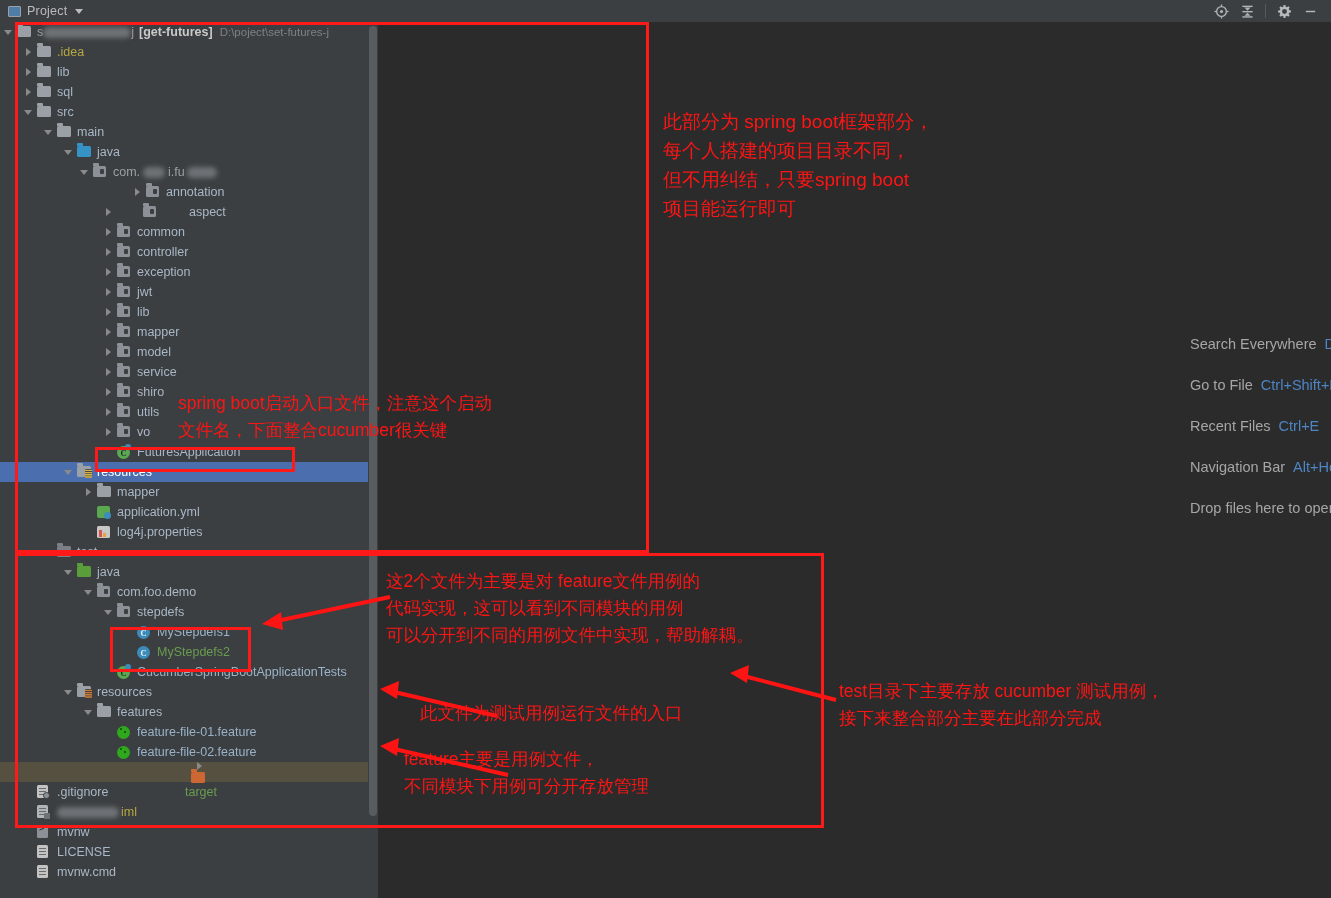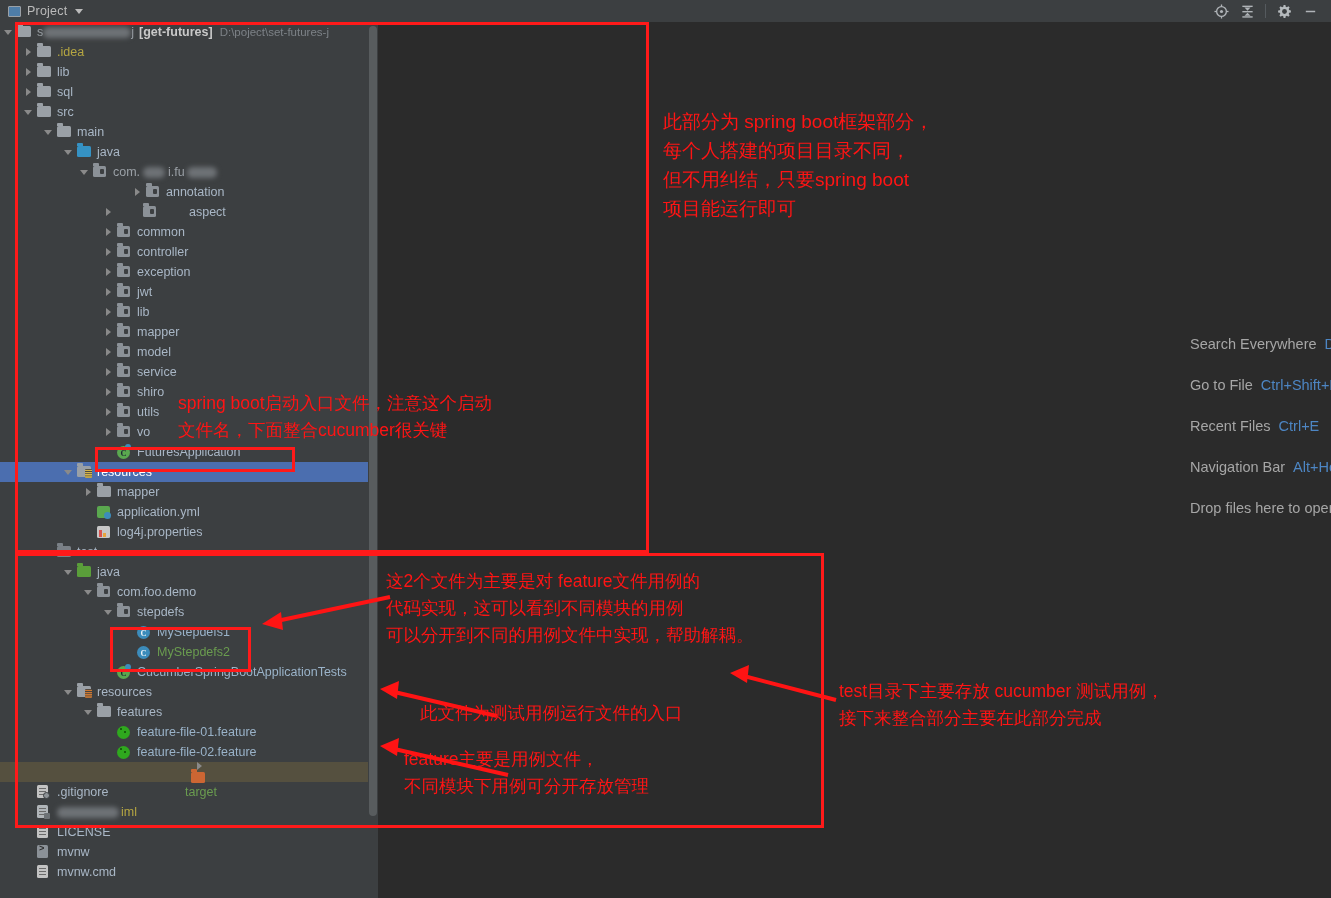--- a/index.html
+++ b/index.html
@@ -504,30 +504,30 @@
           <span class="tw"></span>
           <span class="ico">
             <span class="file file-iml" style="display:block;"></span>
           </span>
           <span class="blur" style="width:62px;height:11px;margin-right:2px;"></span>
           <span class="t-yellow">iml</span>
         </div>
         <div class="row" style="padding-left: 24px;">
           <span class="tw"></span>
           <span class="ico">
+            <span class="file file-sh" style="display:block;"></span>
+          </span>
+          <span class="t-def">mvnw</span>
+        </div>
+        <div class="row" style="padding-left: 24px;">
+          <span class="tw"></span>
+          <span class="ico">
             <span class="file" style="display:block;"></span>
           </span>
           <span class="t-def">LICENSE</span>
-        </div>
-        <div class="row" style="padding-left: 24px;">
-          <span class="tw"></span>
-          <span class="ico">
-            <span class="file file-sh" style="display:block;"></span>
-          </span>
-          <span class="t-def">mvnw</span>
         </div>
         <div class="row" style="padding-left: 24px;">
           <span class="tw"></span>
           <span class="ico">
             <span class="file" style="display:block;"></span>
           </span>
           <span class="t-def">mvnw.cmd</span>
         </div>
       </div>
 

